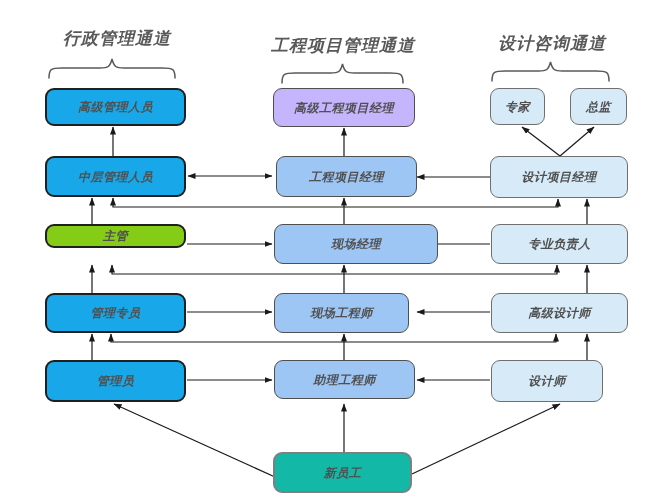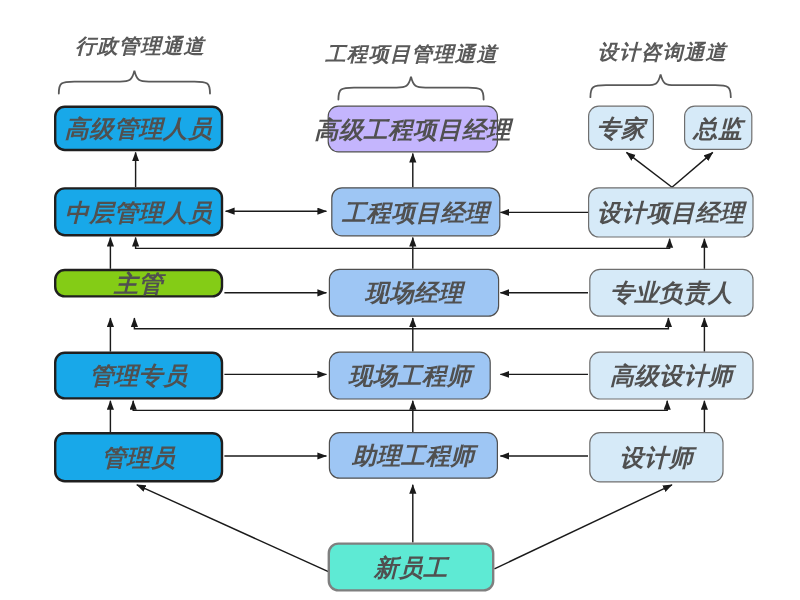--- a/index.html
+++ b/index.html
@@ -4,21 +4,21 @@
 <style>
   html,body{margin:0;padding:0;background:#ffffff;}
   body{font-family:"DejaVu Sans","Liberation Sans",sans-serif;}
   #diagram{position:relative;width:667px;height:500px;background:#ffffff;overflow:hidden;font-style:italic;}
   #edges-layer{position:absolute;left:0;top:0;width:667px;height:500px;display:block;}
   .edge{fill:none;stroke-width:1.2px;}
   .brace{fill:none;stroke-width:1.5px;stroke-linecap:round;}
   .node{
     position:absolute;box-sizing:border-box;border-radius:9px;
     display:flex;align-items:center;justify-content:center;
-    font-weight:bold;font-size:20px;line-height:1;white-space:nowrap;
+    font-weight:bold;font-size:12px;line-height:1;white-space:nowrap;
     letter-spacing:0.5px;
   }
   .hdr{
     position:absolute;transform:translateX(-50%);
     font-weight:bold;font-size:17px;letter-spacing:1px;white-space:nowrap;
   }
 </style>
 </head>
 <body>
 
@@ -70,24 +70,24 @@
       <div class="hdr" style="left: 117px; top: 27px; color: rgb(89, 89, 89);">行政管理通道</div>
       <div class="hdr" style="left: 343px; top: 34px; color: rgb(89, 89, 89);">工程项目管理通道</div>
       <div class="hdr" style="left: 552px; top: 32px; color: rgb(89, 89, 89);">设计咨询通道</div>
       <div class="node" style="left: 45px; top: 88px; width: 141px; height: 38px; background: rgb(24, 168, 233); border: 2px solid rgb(31, 31, 31); color: rgb(80, 80, 80);">高级管理人员</div>
       <div class="node" style="left: 45px; top: 156px; width: 141px; height: 41px; background: rgb(24, 168, 233); border: 2px solid rgb(31, 31, 31); color: rgb(80, 80, 80);">中层管理人员</div>
       <div class="node" style="left: 45px; top: 224px; width: 141px; height: 24px; background: #84cc16; border: 2px solid rgb(31, 31, 31); color: rgb(80, 80, 80);">主管</div>
       <div class="node" style="left: 45px; top: 293px; width: 141px; height: 40px; background: rgb(24, 168, 233); border: 2px solid rgb(31, 31, 31); color: rgb(80, 80, 80);">管理专员</div>
       <div class="node" style="left: 45px; top: 360px; width: 141px; height: 42px; background: rgb(24, 168, 233); border: 2px solid rgb(31, 31, 31); color: rgb(80, 80, 80);">管理员</div>
       <div class="node" style="left: 273px; top: 88px; width: 142px; height: 39px; background: #c4b5fd; border: 1.5px solid rgb(79, 79, 79); color: rgb(80, 80, 80);">高级工程项目经理</div>
       <div class="node" style="left: 276px; top: 156px; width: 141px; height: 41px; background: rgb(158, 198, 244); border: 1.5px solid rgb(79, 79, 79); color: rgb(80, 80, 80);">工程项目经理</div>
-      <div class="node" style="left: 274px; top: 224px; width: 142px; height: 40px; background: rgb(158, 198, 244); border: 1.5px solid rgb(79, 79, 79); color: rgb(80, 80, 80); text-align: center;">现场经理</div>
+      <div class="node" style="left: 274px; top: 224px; width: 164px; height: 40px; background: rgb(158, 198, 244); border: 1.5px solid rgb(79, 79, 79); color: rgb(80, 80, 80); text-align: center;">现场经理</div>
       <div class="node" style="left: 274px; top: 293px; width: 135px; height: 40px; background: rgb(158, 198, 244); border: 1.5px solid rgb(79, 79, 79); color: rgb(80, 80, 80);">现场工程师</div>
       <div class="node" style="left: 274px; top: 360px; width: 141px; height: 39px; background: rgb(158, 198, 244); border: 1.5px solid rgb(79, 79, 79); color: rgb(80, 80, 80);">助理工程师</div>
       <div class="node" style="left: 490px; top: 88px; width: 55px; height: 37px; background: rgb(214, 234, 248); border: 1.5px solid rgb(111, 111, 111); color: rgb(80, 80, 80);">专家</div>
       <div class="node" style="left: 570px; top: 88px; width: 57px; height: 37px; background: rgb(214, 234, 248); border: 1.5px solid rgb(111, 111, 111); color: rgb(80, 80, 80);">总监</div>
       <div class="node" style="left: 490px; top: 156px; width: 138px; height: 42px; background: rgb(214, 234, 248); border: 1.5px solid rgb(111, 111, 111); color: rgb(80, 80, 80);">设计项目经理</div>
       <div class="node" style="left: 491px; top: 224px; width: 137px; height: 40px; background: rgb(214, 234, 248); border: 1.5px solid rgb(111, 111, 111); color: rgb(80, 80, 80);">专业负责人</div>
       <div class="node" style="left: 491px; top: 293px; width: 137px; height: 40px; background: rgb(214, 234, 248); border: 1.5px solid rgb(111, 111, 111); color: rgb(80, 80, 80);">高级设计师</div>
       <div class="node" style="left: 491px; top: 360px; width: 112px; height: 42px; background: rgb(214, 234, 248); border: 1.5px solid rgb(111, 111, 111); color: rgb(80, 80, 80);">设计师</div>
-      <div class="node" style="left: 273px; top: 452px; width: 139px; height: 41px; background: #5eead4; border: 2px solid rgb(127, 127, 127); color: rgb(80, 80, 80);">新员工</div>
+      <div class="node" style="left: 273px; top: 452px; width: 139px; height: 41px; background: #14b8a6; border: 2px solid rgb(127, 127, 127); color: rgb(80, 80, 80);">新员工</div>
     </div>
 </div>
 
 </body></html>

